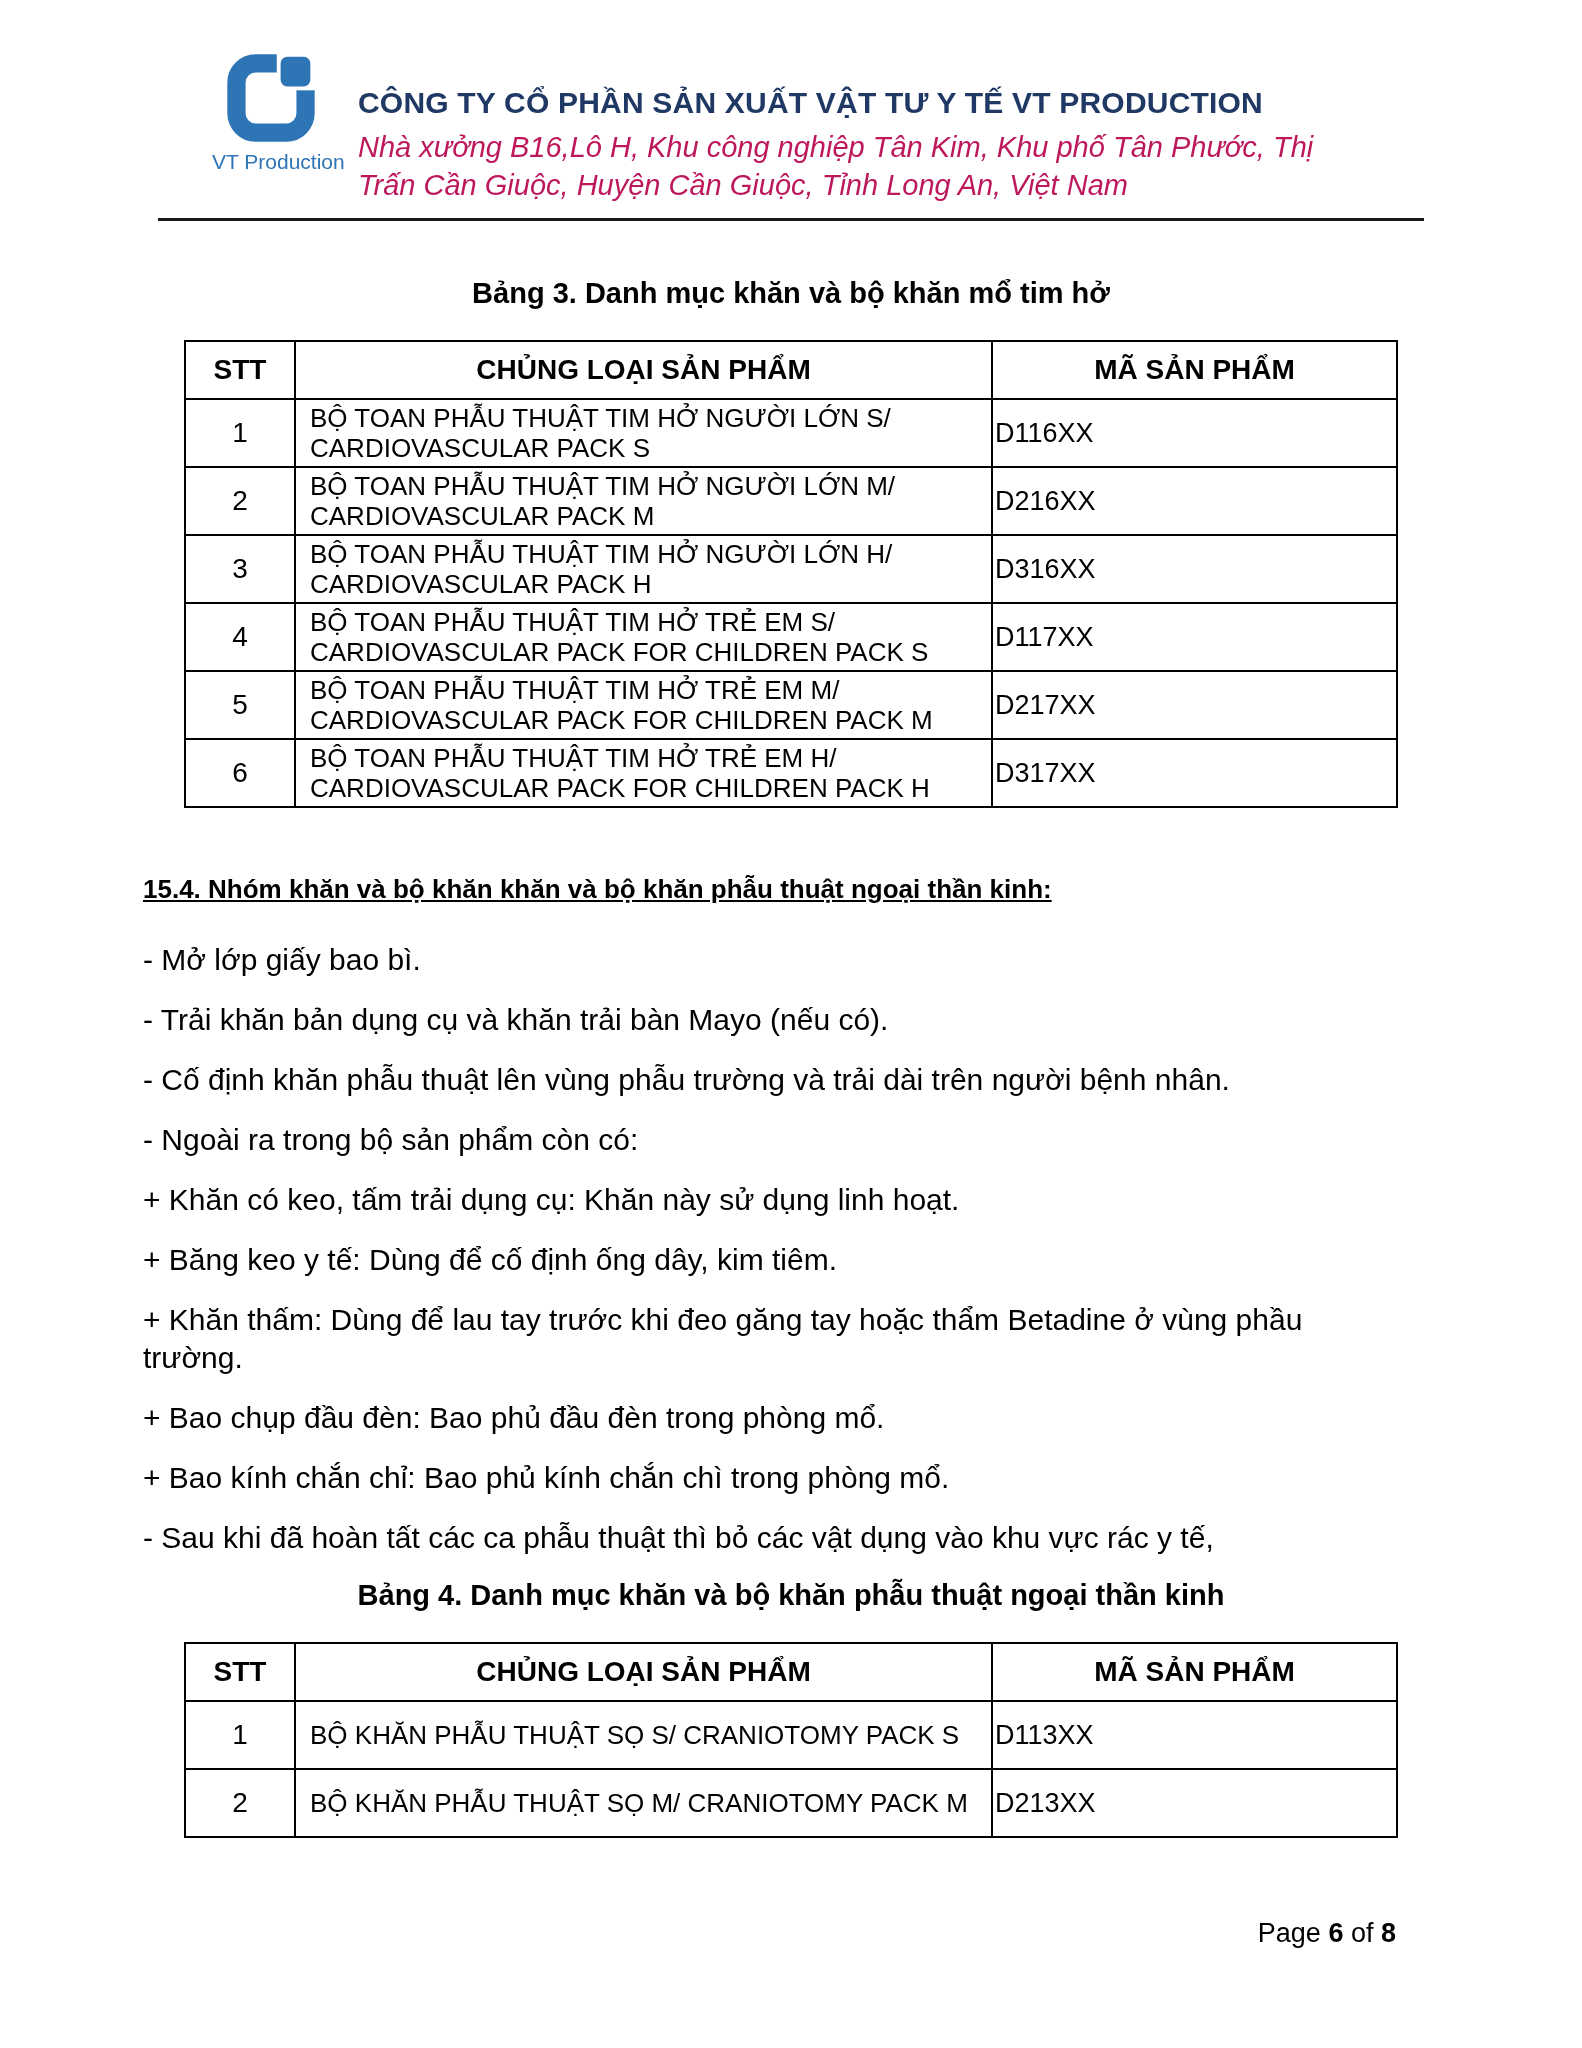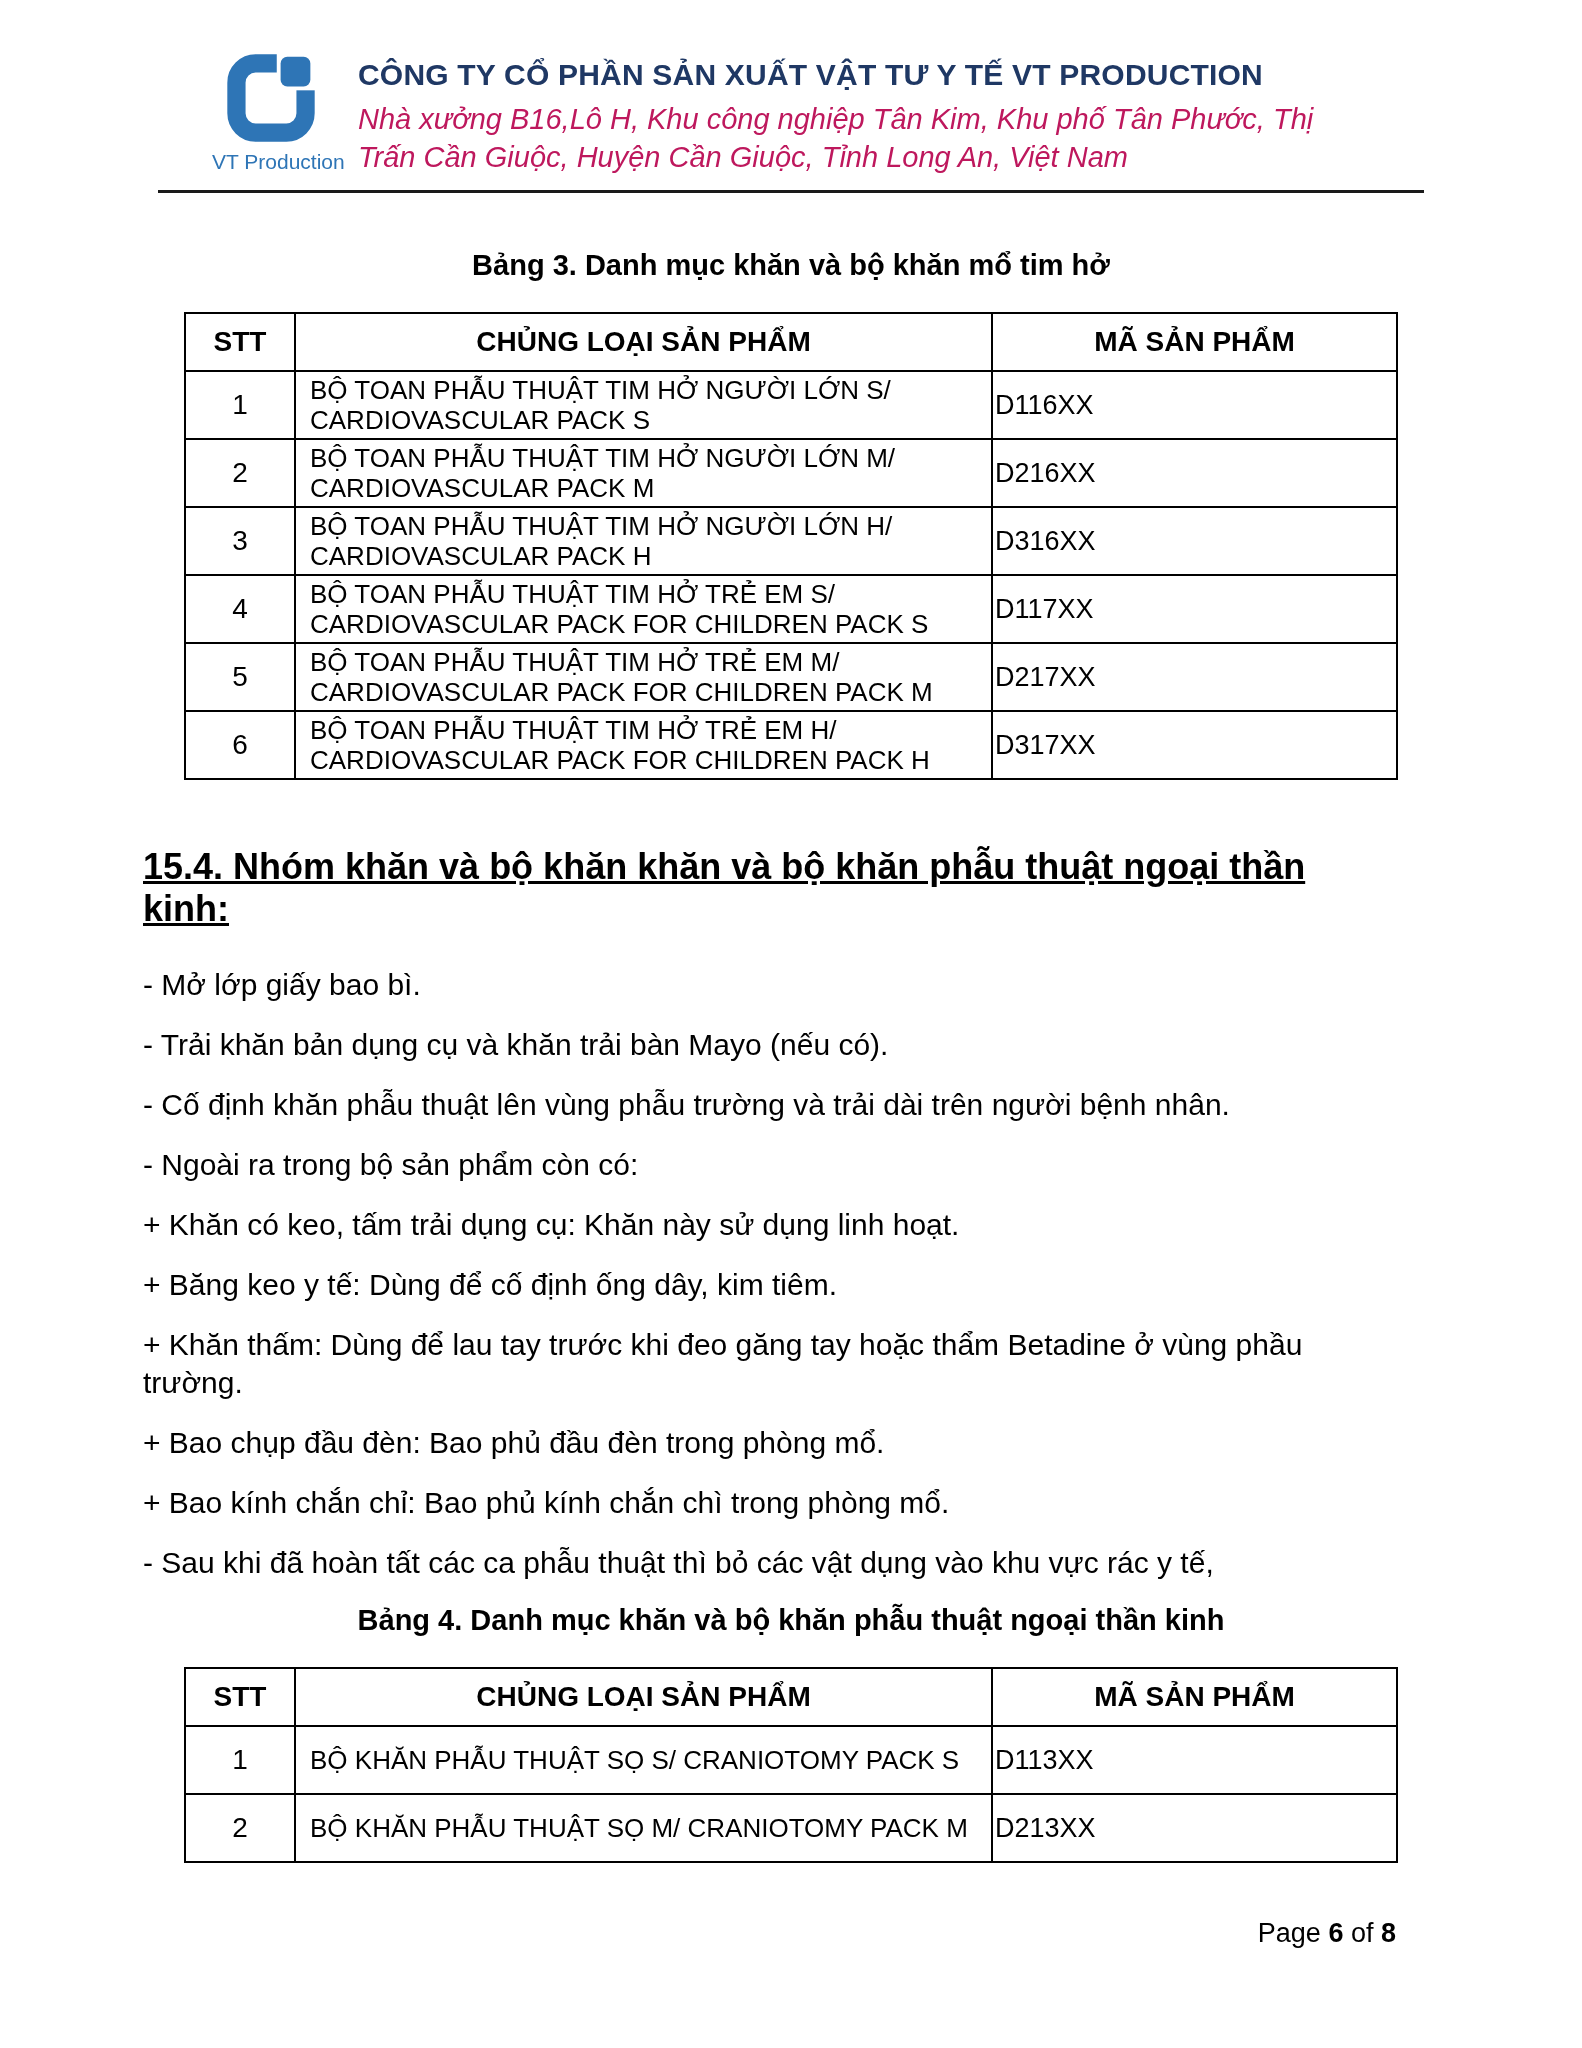--- a/index.html
+++ b/index.html
@@ -24,21 +24,21 @@
     flex:0 0 auto;
     text-align:center;
   }
   .logo-svg { width:100px; height:96px; display:block; margin:0 auto; }
   .logo-caption {
     margin-top:4px;
     font-size:21px;
     color:#2e75b6;
     white-space:nowrap;
   }
-  .header-text { margin-left:28px; padding-top:8px; }
+  .header-text { margin-left:28px; padding-top:8px;margin-top:28px; }
   .company-name {
     font-size:30px;
     font-weight:bold;
     color:#1f3864;
     letter-spacing:0.2px;
     white-space:nowrap;
   }
   .company-address {
     margin-top:8px;
     font-size:29px;
@@ -77,21 +77,21 @@
     padding:12px 4px;
   }
   td.cell-stt  { text-align:center; font-size:28px; padding:6px 2px; }
   td.cell-name { font-size:26px; line-height:30px; padding:3px 12px 3px 14px; white-space:pre-line; }
   td.cell-code { font-size:27px; padding:6px 2px; }
   table.loose td.cell-stt, table.loose td.cell-code { padding:17px 2px; }
   table.loose td.cell-name { padding:17px 6px 17px 14px; }
   
   .section-heading {
     margin:66px 185px 0 143px;
-    font-size:36px;
+    font-size:26px;
     font-weight:bold;
     text-decoration:underline;
   }
   .body-copy { margin:36px 180px 0 143px; }
   .body-copy p {
     font-size:30px;
     line-height:38px;
     margin-bottom:22px;
   }
   .table4-title { margin-top:22px; }

